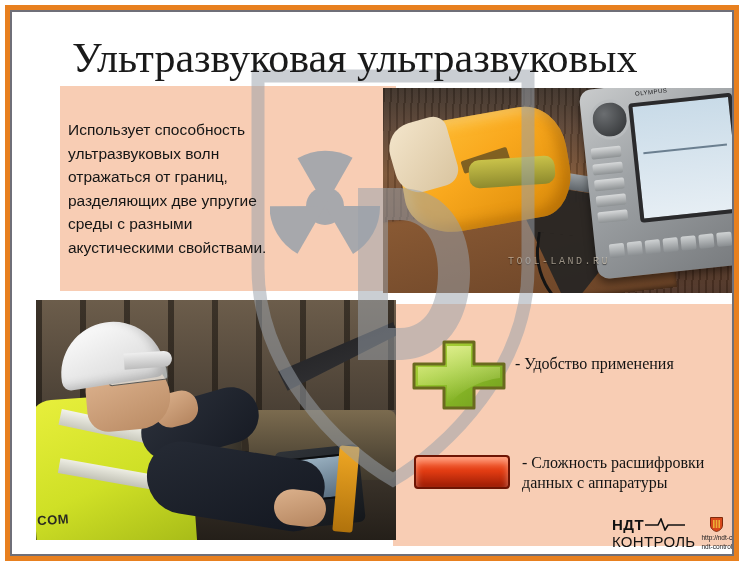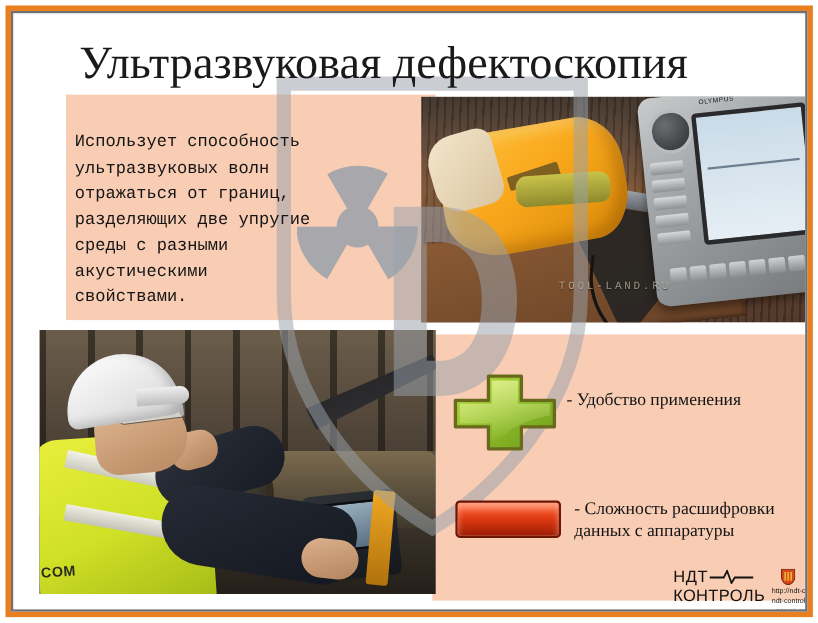--- a/index.html
+++ b/index.html
@@ -338,36 +338,36 @@
     font-family:"Liberation Serif", serif;
     font-size:16px;line-height:1.24;color:#141414;
   }
   .bullet-1{left:503px;top:342px;width:220px;}
   .bullet-2{left:510px;top:441px;width:210px;}
 
   
   .body-text{
     position:absolute;left:56px;top:106px;width:230px;
     z-index:35;
-    font-family:Liberation Mono, monospace;
+    font-family:Liberation Sans, sans-serif;
     font-size:15.5px;line-height:1.52;color:#151515;
   }
 
   
   .logo{
     position:absolute;left:600px;top:505px;z-index:50;
     display:flex;align-items:flex-start;gap:6px;
   }
   .logo-mark{
     font-family:"Liberation Sans", sans-serif;
     color:#121212;line-height:1;
   }
   .logo-ndt{
     display:flex;align-items:center;
-    font-size:15px;font-weight:normal;letter-spacing:.5px;
+    font-size:15px;font-weight:bold;letter-spacing:.5px;
   }
   .logo-wave{margin-left:1px;}
   .logo-kontrol{
     font-size:15px;font-weight:normal;letter-spacing:.3px;margin-top:2px;
   }
   .logo-right{display:flex;flex-direction:column;align-items:flex-start;}
   .logo-crest{margin:0 0 1px 8px;}
   .logo-contacts{
     font-family:"Liberation Sans", sans-serif;
     font-size:6.5px;line-height:1.45;color:#17171a;white-space:nowrap;
@@ -450,21 +450,21 @@
 
     <svg class="wm-rad" viewBox="0 0 110 132">
       <g fill="#9aa2ab">
         <circle cx="55" cy="66" r="19"></circle>
         <path d="M55 66 L103 38 A55 55 0 0 0 55 11 Z" transform="rotate(90 55 66)"></path>
         <path d="M55 66 L103 38 A55 55 0 0 0 55 11 Z" transform="rotate(210 55 66)"></path>
         <path d="M55 66 L103 38 A55 55 0 0 0 55 11 Z" transform="rotate(330 55 66)"></path>
       </g>
     </svg>
 
-    <div class="title">Ультразвуковая дефектоскопия</div>
+    <div class="title">Ультразвуковая ультразвуковых</div>
 
     <div class="body-text">Использует способность ультразвуковых волн отражаться от границ, разделяющих две упругие среды с разными акустическими свойствами.</div>
 
     <svg class="icon-plus" viewBox="0 0 98 74">
       <defs>
         <linearGradient id="gplus" x1="0" y1="0" x2="1" y2="1">
           <stop offset="0%" stop-color="#b9d93f"></stop>
           <stop offset="45%" stop-color="#8fbf2a"></stop>
           <stop offset="100%" stop-color="#6f9b1c"></stop>
         </linearGradient>

